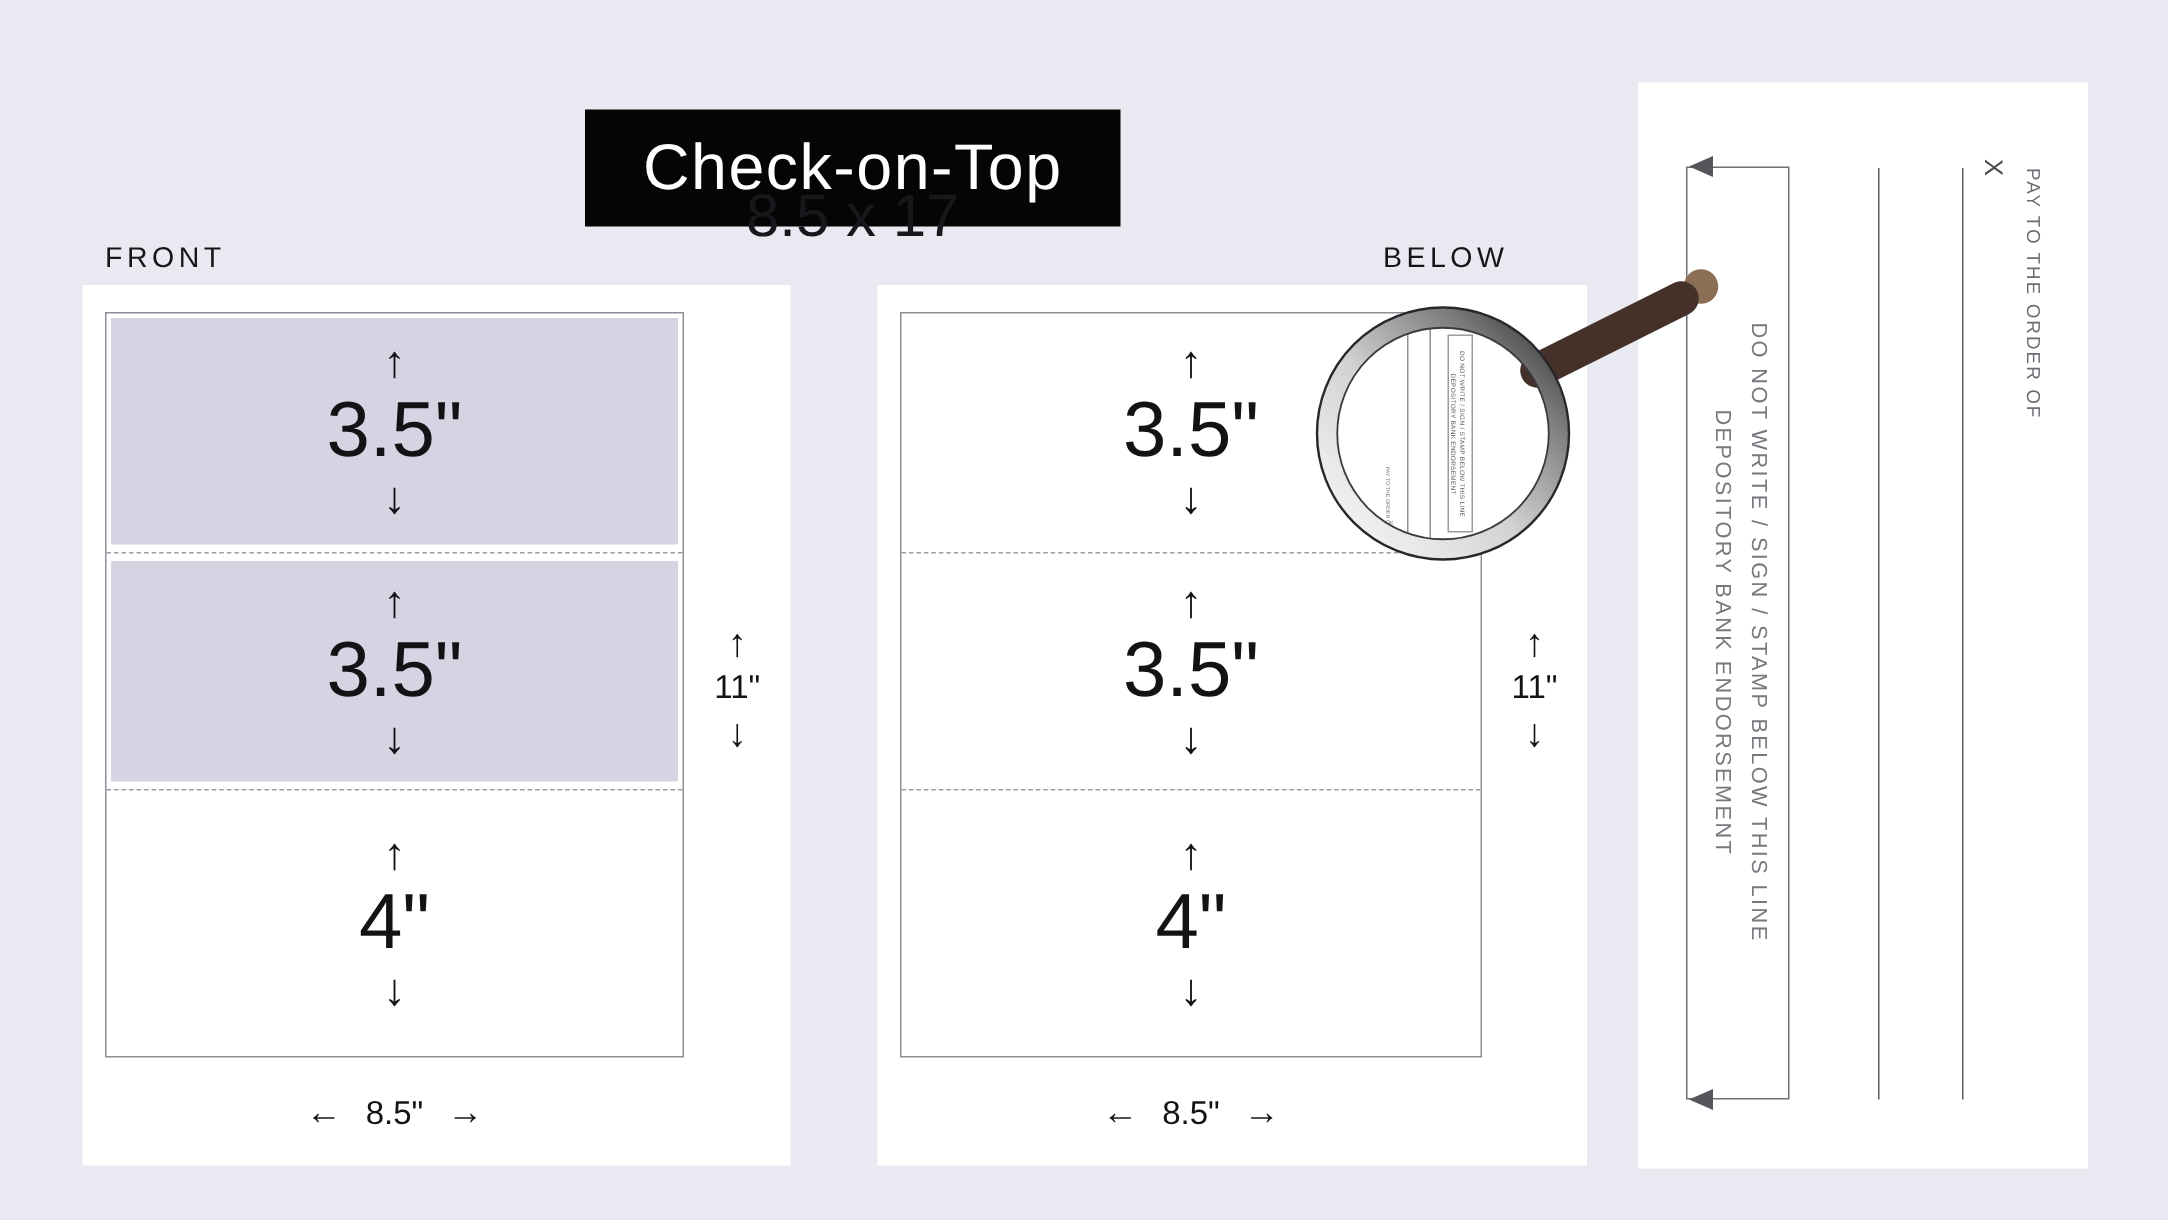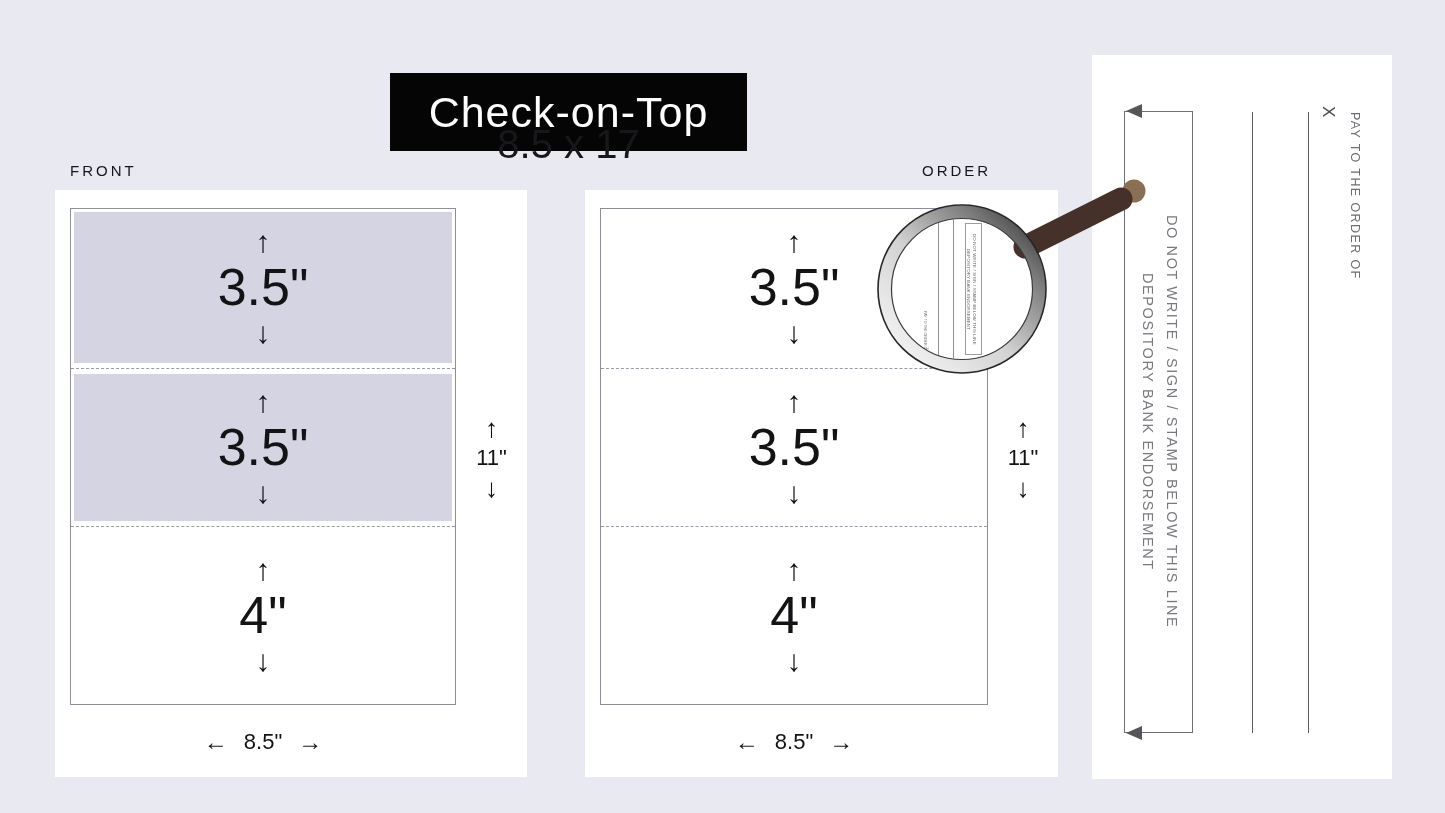--- a/index.html
+++ b/index.html
@@ -12,21 +12,21 @@
     width:1445px;height:813px;
     background:#e9e9f2;
     overflow:hidden;
   }
   .card{position:absolute;background:#ffffff;}
   .sheet{position:absolute;background:#ffffff;border:1px solid #8e8e98;box-sizing:border-box;}
   .shade{position:absolute;background:#d5d4e3;}
   .dash{position:absolute;border-top:1px dashed #9b9ba6;height:0;}
   .panel-label{
     position:absolute;
-    font-size:15px;letter-spacing:3px;color:#15151a;
+    font-size:19px;letter-spacing:3px;color:#15151a;
   }
   .title-banner{
     position:absolute;left:390px;top:33px;width:357px;height:78px;
     background:#050505;color:#ffffff;
     display:flex;align-items:center;justify-content:center;
     font-size:43px;letter-spacing:1px;margin-top:40px;
   }
   .subtitle{
     position:absolute;left:390px;top:122px;width:357px;
     text-align:center;font-size:40px;color:#17171c;
@@ -122,21 +122,21 @@
     <span class="arrow">↑</span>
     <span class="dimlabel">11"</span>
     <span class="arrow">↓</span>
   </div>
   <div class="wrow" style="left:70px;top:727px;width:386px;height:30px;">
     <span class="arrow">←</span>
     <span class="dimlabel">8.5"</span>
     <span class="arrow">→</span>
   </div>
 
-  <div class="panel-label" style="left:922px;top:162px;">ORDER</div>
+  <div class="panel-label" style="left:922px;top:162px;">BELOW</div>
   <div class="card" style="left:585px;top:190px;width:473px;height:587px;"></div>
   <div class="sheet" style="left:600px;top:208px;width:388px;height:497px;"></div>
   <div class="dash" style="left:601px;top:368px;width:386px;"></div>
   <div class="dash" style="left:601px;top:526px;width:386px;"></div>
 
   <div class="stack" style="left:600px;top:212px;width:388px;height:151px;">
     <span class="arrow">↑</span>
     <span class="dimlabel">3.5"</span>
     <span class="arrow">↓</span>
   </div>

